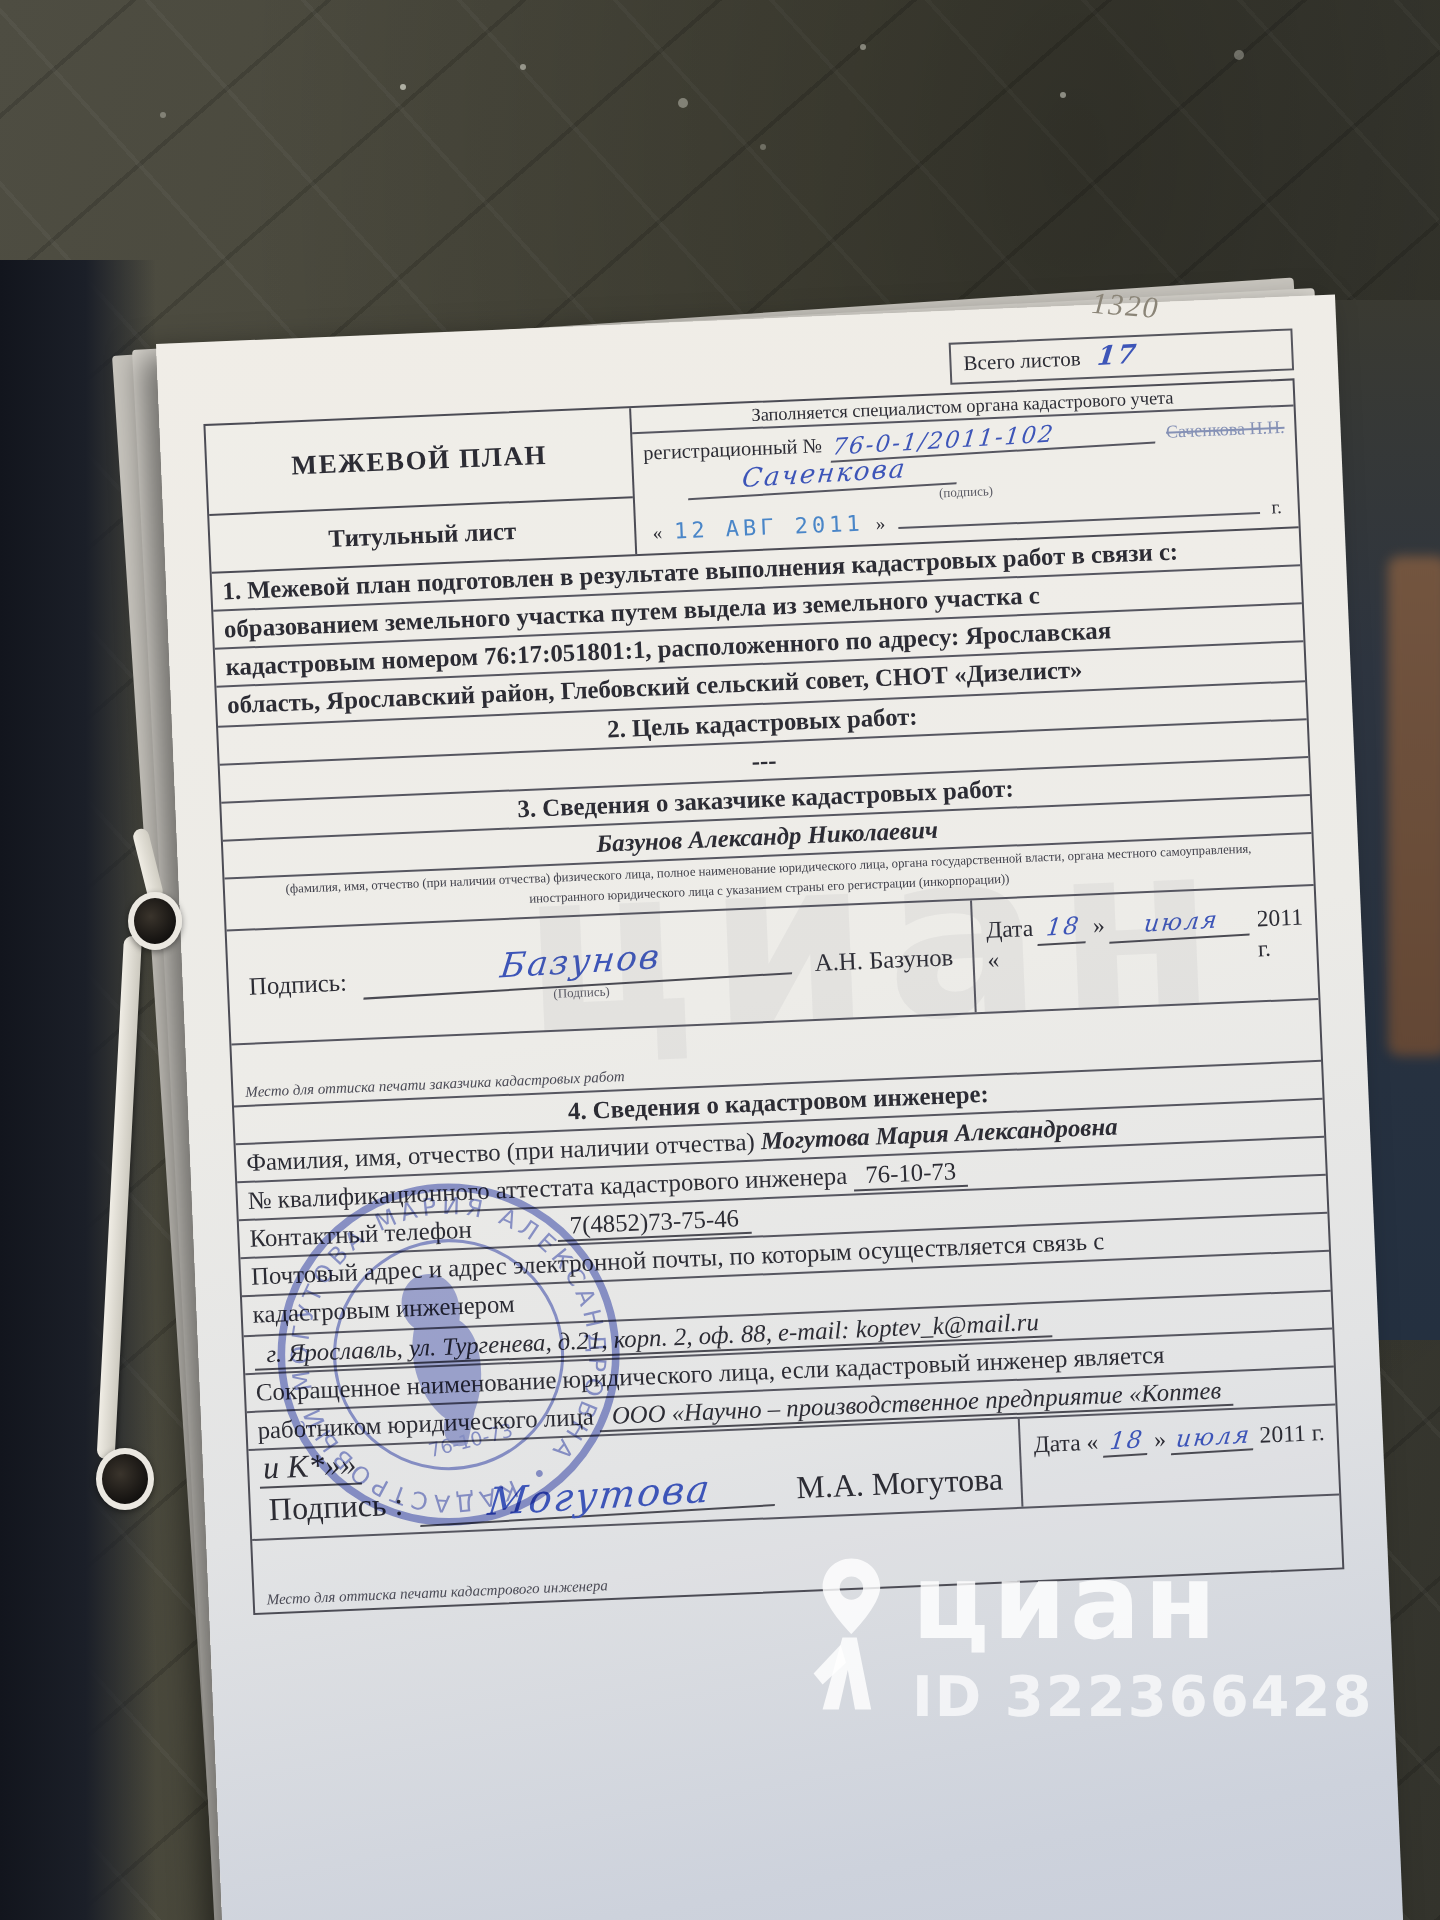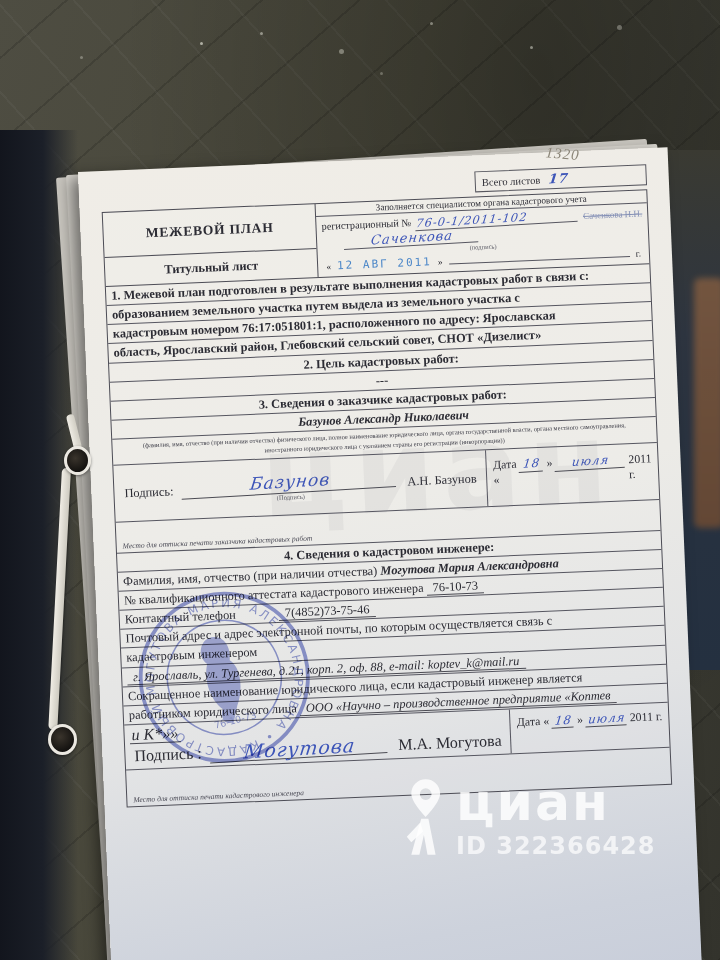--- a/index.html
+++ b/index.html
@@ -88,21 +88,21 @@
     font-style:italic; color:#4a4a55; padding:2px 6px; }
   
   .stamp { position:absolute; left:30px; top:416px; width:190px; height:190px;
     opacity:.58; transform:rotate(-12deg); mix-blend-mode:multiply; pointer-events:none; }
   
   .wm-center { position:absolute; left:170px; top:246px; font-family:"DejaVu Sans", sans-serif;
     font-weight:bold; font-size:115px; letter-spacing:8px; color:rgba(95,100,112,.07); pointer-events:none; }
   .wm { position:absolute; left:396px; top:776px; display:flex; align-items:flex-start; gap:6px;
     font-family:"DejaVu Sans", sans-serif; pointer-events:none; }
   .wm-brand { font-weight:bold; font-size:52px; line-height:1; color:rgba(255,255,255,.82); letter-spacing:2px; }
-  .wm-id { font-weight:bold; font-size:24px; letter-spacing:1px; color:rgba(255,255,255,.7); margin-top:4px; }
+  .wm-id { font-weight:bold; font-size:28px; letter-spacing:1px; color:rgba(255,255,255,.7); margin-top:4px; }
   
   .hole { position:absolute; border-radius:50%; border:3px solid #ebe8e1;
     background:radial-gradient(circle at 40% 40%, #3a342c, #141210 70%); box-shadow:0 1px 3px rgba(0,0,0,.45); }
   .hole1 { left:64px; top:446px; width:21px; height:23px; }
   .hole2 { left:48px; top:724px; width:23px; height:25px; }
   .string { position:absolute; left:62px; top:468px; width:9px; height:262px;
     background:linear-gradient(90deg,#f0ede5,#ccc9bf); border-radius:5px;
     transform:rotate(3deg); transform-origin:top center; box-shadow:1px 0 2px rgba(0,0,0,.35); }
   .string2 { position:absolute; left:70px; top:414px; width:8px; height:36px;
     background:linear-gradient(90deg,#efece4,#d0cdc3); border-radius:4px; transform:rotate(-14deg); }

